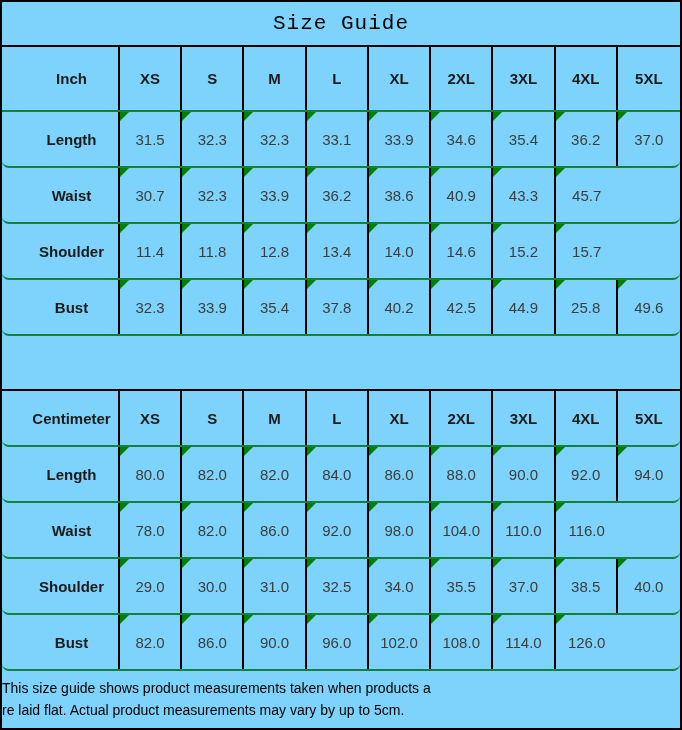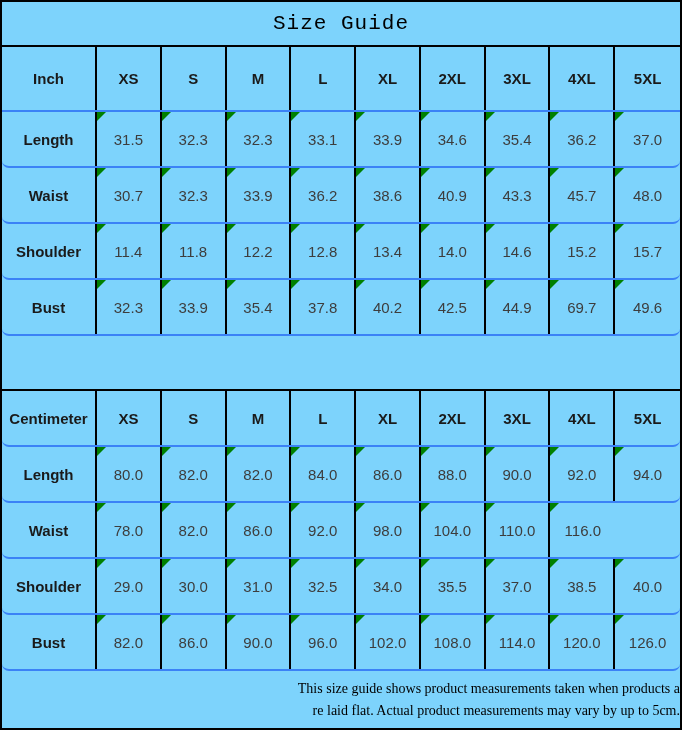--- a/index.html
+++ b/index.html
@@ -9,41 +9,41 @@
     font-family:"Liberation Sans",sans-serif;background:#7dd3fc;
   }
   .title-row{
     height:45px;flex:0 0 45px;box-sizing:border-box;border-bottom:2px solid #000;
     display:flex;align-items:center;justify-content:center;
     font-family:"Liberation Mono","DejaVu Sans Mono",monospace;
     font-size:21px;color:#000;letter-spacing:1px;
   }
   .grid-row{
     display:grid;grid-template-columns:95px repeat(9,1fr);
-    box-sizing:border-box;border-bottom:2px solid #3b82f6;
+    box-sizing:border-box;border-bottom:2px solid #15803d;padding-left:23px;
   }
   .grid-row.h56{height:56px;flex:0 0 56px;border-radius:7px;}
   .grid-row.h65{height:65px;flex:0 0 65px;}
   .cell{
     position:relative;box-sizing:border-box;border-right:2px solid #000;
     display:flex;align-items:center;justify-content:center;
     font-size:15px;color:#3d3d3d;overflow:hidden;
   }
   .cell:last-child{border-right:none;}
   .cell.hdr{font-weight:bold;color:#1a1a1a;font-size:15px;}
   .tri{
     position:absolute;top:0;left:0;width:0;height:0;
     border-top:9px solid #008000;border-right:9px solid transparent;
   }
   .gap-row{
     height:55px;flex:0 0 55px;box-sizing:border-box;border-bottom:2px solid #000;
   }
   .footer{
-    flex:1 1 auto;display:flex;flex-direction:column;align-items:flex-end;justify-content:center;
-    font-family:Liberation Serif, serif;
+    flex:1 1 auto;display:flex;flex-direction:column;align-items:flex-start;justify-content:center;
+    font-family:Liberation Sans, sans-serif;
     font-size:14px;color:#000;line-height:1.55;text-align:center;border-radius:8px;
   }
 </style>
 </head>
 <body>
 
 <div class="wrap">
 
   <div class="title-row">Size Guide</div>
 
@@ -150,43 +150,35 @@
           <span>40.9</span>
         </div>
         <div class="cell">
           <span class="tri"></span>
           <span>43.3</span>
         </div>
         <div class="cell">
           <span class="tri"></span>
           <span>45.7</span>
         </div>
-        <div class="cell">
-          <span class="tri"></span>
-          <span>48.0</span>
-        </div>
       </div>
       <div class="grid-row h56">
         <div class="cell hdr">
           <span>Shoulder</span>
         </div>
         <div class="cell">
           <span class="tri"></span>
           <span>11.4</span>
         </div>
         <div class="cell">
           <span class="tri"></span>
           <span>11.8</span>
         </div>
         <div class="cell">
           <span class="tri"></span>
-          <span>12.2</span>
-        </div>
-        <div class="cell">
-          <span class="tri"></span>
           <span>12.8</span>
         </div>
         <div class="cell">
           <span class="tri"></span>
           <span>13.4</span>
         </div>
         <div class="cell">
           <span class="tri"></span>
           <span>14.0</span>
         </div>
@@ -230,21 +222,21 @@
         <div class="cell">
           <span class="tri"></span>
           <span>42.5</span>
         </div>
         <div class="cell">
           <span class="tri"></span>
           <span>44.9</span>
         </div>
         <div class="cell">
           <span class="tri"></span>
-          <span>69.7</span>
+          <span>25.8</span>
         </div>
         <div class="cell">
           <span class="tri"></span>
           <span>49.6</span>
         </div>
       </div>
     </div>
 
   <div class="gap-row"></div>
 
@@ -424,24 +416,20 @@
           <span class="tri"></span>
           <span>102.0</span>
         </div>
         <div class="cell">
           <span class="tri"></span>
           <span>108.0</span>
         </div>
         <div class="cell">
           <span class="tri"></span>
           <span>114.0</span>
-        </div>
-        <div class="cell">
-          <span class="tri"></span>
-          <span>120.0</span>
         </div>
         <div class="cell">
           <span class="tri"></span>
           <span>126.0</span>
         </div>
       </div>
     </div>
 
   <div class="footer">
     <div>This size guide shows product measurements taken when products a</div>

